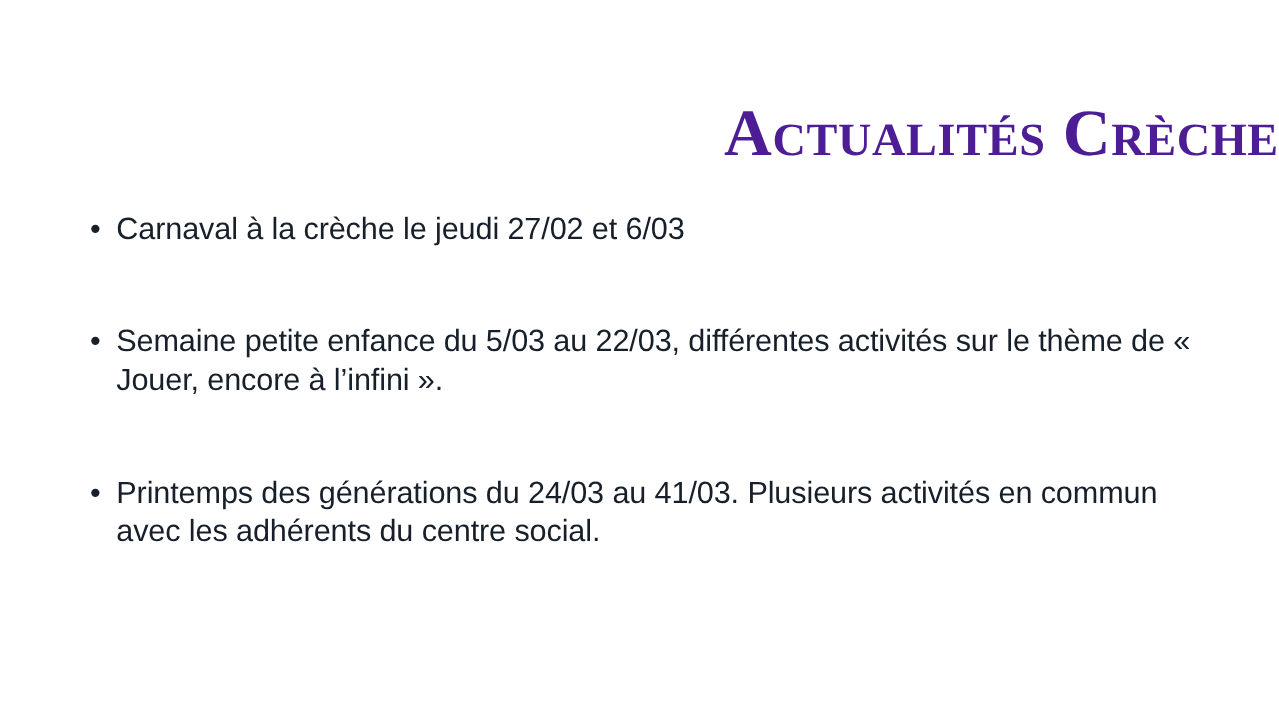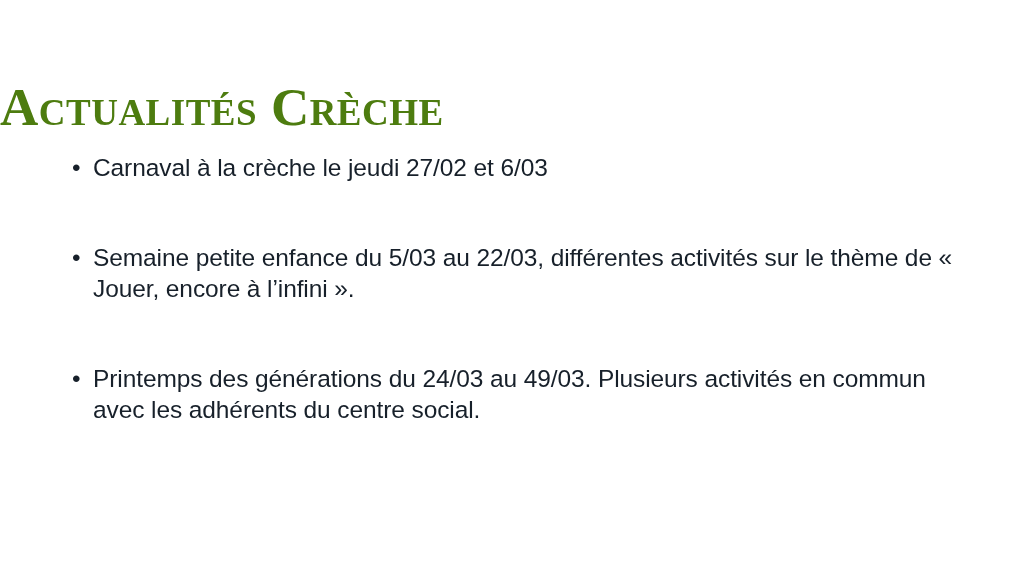--- a/index.html
+++ b/index.html
@@ -24,22 +24,22 @@
     background: #ffffff;
     box-sizing: border-box;
   }
 
   
   .slide-title {
     position: absolute;
     left: 0;
     right: 0;
     top: 44px;
-    text-align: left;
-    color: #4d7c0f;
+    text-align: right;
+    color: #4c1d95;
     font-family: "Liberation Serif", "DejaVu Serif", serif;
     font-size: 53px;
     line-height: 1.05;
     font-weight: 700;
     font-variant: small-caps;
     font-variant-caps: small-caps;
     letter-spacing: 0.5px;
     white-space: nowrap;
   }
 
@@ -73,20 +73,21 @@
     top: 0;
     width: 18px;
     text-align: left;
     color: #17202A;
     font-size: 24.5px;
     line-height: 31px;
   }
 
   .bullet-text {
     display: block;
+    margin-top: 16px;
   }
 </style>
 </head>
 <body>
 
 <div class="slide">
 
   <h1 class="slide-title">Actualités Crèche</h1>
 
   <div class="body-block">
@@ -96,18 +97,18 @@
       <span class="bullet-text">Carnaval à la crèche le jeudi 27/02 et 6/03</span>
     </p>
 
     <p class="bullet-item">
       <span class="bullet-mark">•</span>
       <span class="bullet-text">Semaine petite enfance du 5/03 au 22/03, différentes activités sur le thème de « Jouer, encore à l’infini ».</span>
     </p>
 
     <p class="bullet-item">
       <span class="bullet-mark">•</span>
-      <span class="bullet-text">Printemps des générations du 24/03 au 49/03. Plusieurs activités en commun avec les adhérents du centre social.</span>
+      <span class="bullet-text">Printemps des générations du 24/03 au 41/03. Plusieurs activités en commun avec les adhérents du centre social.</span>
     </p>
 
   </div>
 
 </div>
 
 </body></html>

